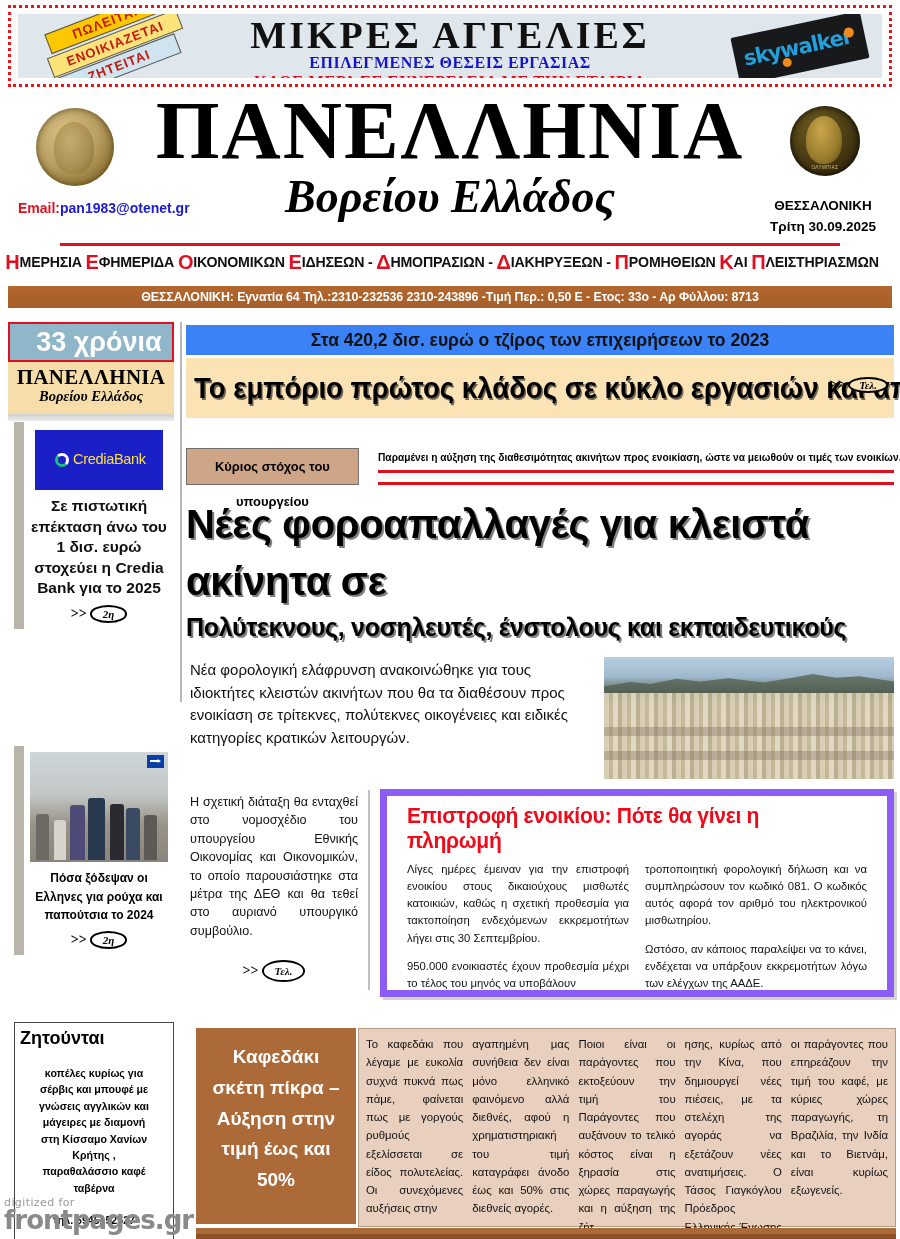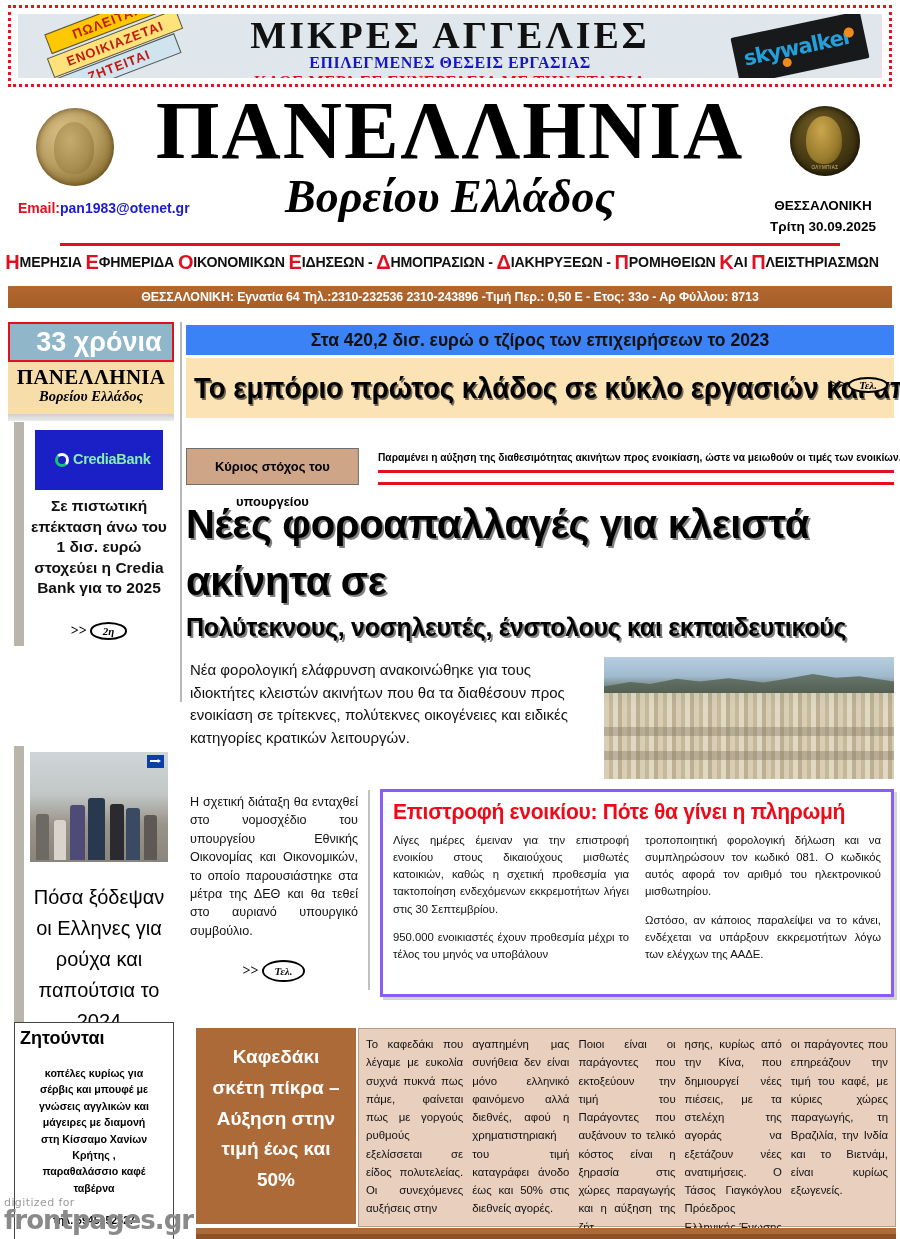--- a/index.html
+++ b/index.html
@@ -82,37 +82,37 @@
   .logobox .a{font-family:"Liberation Serif",serif;font-weight:bold;font-size:21px;color:#000;letter-spacing:.3px;line-height:1.15;}
   .logobox .b{font-family:"Liberation Serif",serif;font-weight:bold;font-style:italic;font-size:14.5px;color:#000;line-height:1.1;}
   .greyline{width:166px;height:7px;background:linear-gradient(#cfcfcf,#ececec);}
 
   .adcard{position:absolute;left:14px;top:422px;width:160px;background:#fff;border-left:10px solid #b9b5ab;
      box-sizing:border-box;padding:8px 4px 6px 4px;}
   .credia{width:128px;height:60px;margin:0 auto 6px auto;background:#1a1fc6;position:relative;}
   .credia .mark{position:absolute;left:20px;top:23px;width:14px;height:14px;border-radius:50%;
      border:3px solid #fff;border-left-color:#18c47a;border-bottom-color:#18c47a;box-sizing:border-box;}
   .credia .nm{position:absolute;left:38px;top:21px;font-family:"Liberation Sans",sans-serif;
-     font-weight:bold;font-size:14.5px;color:#86efac;letter-spacing:-.3px;}
+     font-weight:normal;font-size:14.5px;color:#fde047;letter-spacing:-.3px;}
   .adtext{font-family:"Liberation Sans",sans-serif;font-weight:bold;font-size:15.5px;
      color:#111;text-align:center;line-height:1.33;}
-  .jump{text-align:center;margin-top:23px;font-family:"Liberation Serif",serif;font-weight:bold;font-size:14px;}
+  .jump{text-align:center;margin-top:6px;font-family:"Liberation Serif",serif;font-weight:bold;font-size:14px;}
   .jump .pill{display:inline-block;border:2px solid #000;border-radius:50%/50%;padding:1px 11px;
      font-style:italic;font-size:11px;margin-left:3px;}
 
   .adcard2{position:absolute;left:14px;top:746px;width:160px;background:#fff;border-left:10px solid #b9b5ab;
      box-sizing:border-box;padding:6px 5px 6px 5px;}
   .photo-street{width:138px;height:110px;margin:0 auto;position:relative;overflow:hidden;
      background:linear-gradient(#cfd6d9 0%,#c2c7c6 38%,#9a9388 66%,#8a857c 100%);}
   .photo-street .sign{position:absolute;right:4px;top:3px;width:17px;height:13px;background:#0a3fa8;}
   .photo-street .sign::after{content:"";position:absolute;left:3px;top:4px;width:11px;height:4px;background:#fff;
      clip-path:polygon(0 1px,70% 1px,70% 0,100% 50%,70% 100%,70% 3px,0 3px);}
   .ppl{position:absolute;bottom:2px;border-radius:3px 3px 0 0;}
-  .cap-head{font-family:"Liberation Sans",sans-serif;font-weight:normal;font-size:20px;
-     color:#000;text-align:center;line-height:1.55;margin-top:20px;}
+  .cap-head{font-family:"Liberation Sans",sans-serif;font-weight:bold;font-size:12px;
+     color:#000;text-align:center;line-height:1.55;margin-top:7px;}
 
   .wanted{position:absolute;left:14px;top:1022px;width:160px;background:#fff;border:1px solid #444;
      box-sizing:border-box;padding:5px 5px 4px 5px;}
   .wanted h4{margin:0 0 3px 0;text-align:left;font-family:"Liberation Sans",sans-serif;
      font-weight:bold;font-size:18px;color:#000;}
   .wanted p{margin:16px;text-align:center;font-family:"Liberation Sans",sans-serif;
      font-weight:bold;font-size:10.6px;color:#000;line-height:1.55;}
   .wmark{position:absolute;left:4px;top:1196px;width:190px;pointer-events:none;}
   .wmark .t1{font-family:"DejaVu Sans",sans-serif;font-size:11px;color:#9b9b9b;letter-spacing:.4px;}
   .wmark .t2{font-family:"DejaVu Sans",sans-serif;font-weight:bold;font-size:26px;color:#8a8a8a;
@@ -160,21 +160,21 @@
      opacity:.95;}
   .photo-athens .row{position:absolute;left:0;right:0;height:9px;background:rgba(120,108,88,.35);}
 
   .colnote{position:absolute;left:190px;top:793px;width:168px;
      font-family:"Liberation Sans",sans-serif;font-size:12.6px;color:#111;line-height:1.46;text-align:justify;}
   .colnote .jump{margin-top:20px;}
 
   .vdiv2{position:absolute;left:368px;top:790px;width:2px;height:200px;background:#c0c0c0;}
 
   .panel{position:absolute;left:380px;top:789px;width:514px;height:208px;background:#fff;
-     border:3px solid #8b5cf6;box-shadow:3px 3px 0 #d6d4cf;box-sizing:border-box;padding:8px 10px;}
+     border:7px solid #8b5cf6;box-shadow:3px 3px 0 #d6d4cf;box-sizing:border-box;padding:8px 20px;}
   .panel h3{margin:0 0 7px 0;font-family:"Liberation Sans",sans-serif;font-weight:bold;
      font-size:21.5px;color:#ef0a1a;letter-spacing:-.3px;transform:scaleX(.98);transform-origin:left center;}
   .panel .cols{display:flex;gap:16px;}
   .panel .cols > div{flex:1;font-family:"Liberation Sans",sans-serif;font-size:11.3px;
      color:#111;line-height:1.52;text-align:justify;}
   .panel .cols p{margin:0 0 11px 0;}
 
   
   .bot-title{position:absolute;left:196px;top:1028px;width:160px;height:196px;background:#ac6a38;
      color:#fff;box-sizing:border-box;padding:14px 8px 0 8px;text-align:center;

